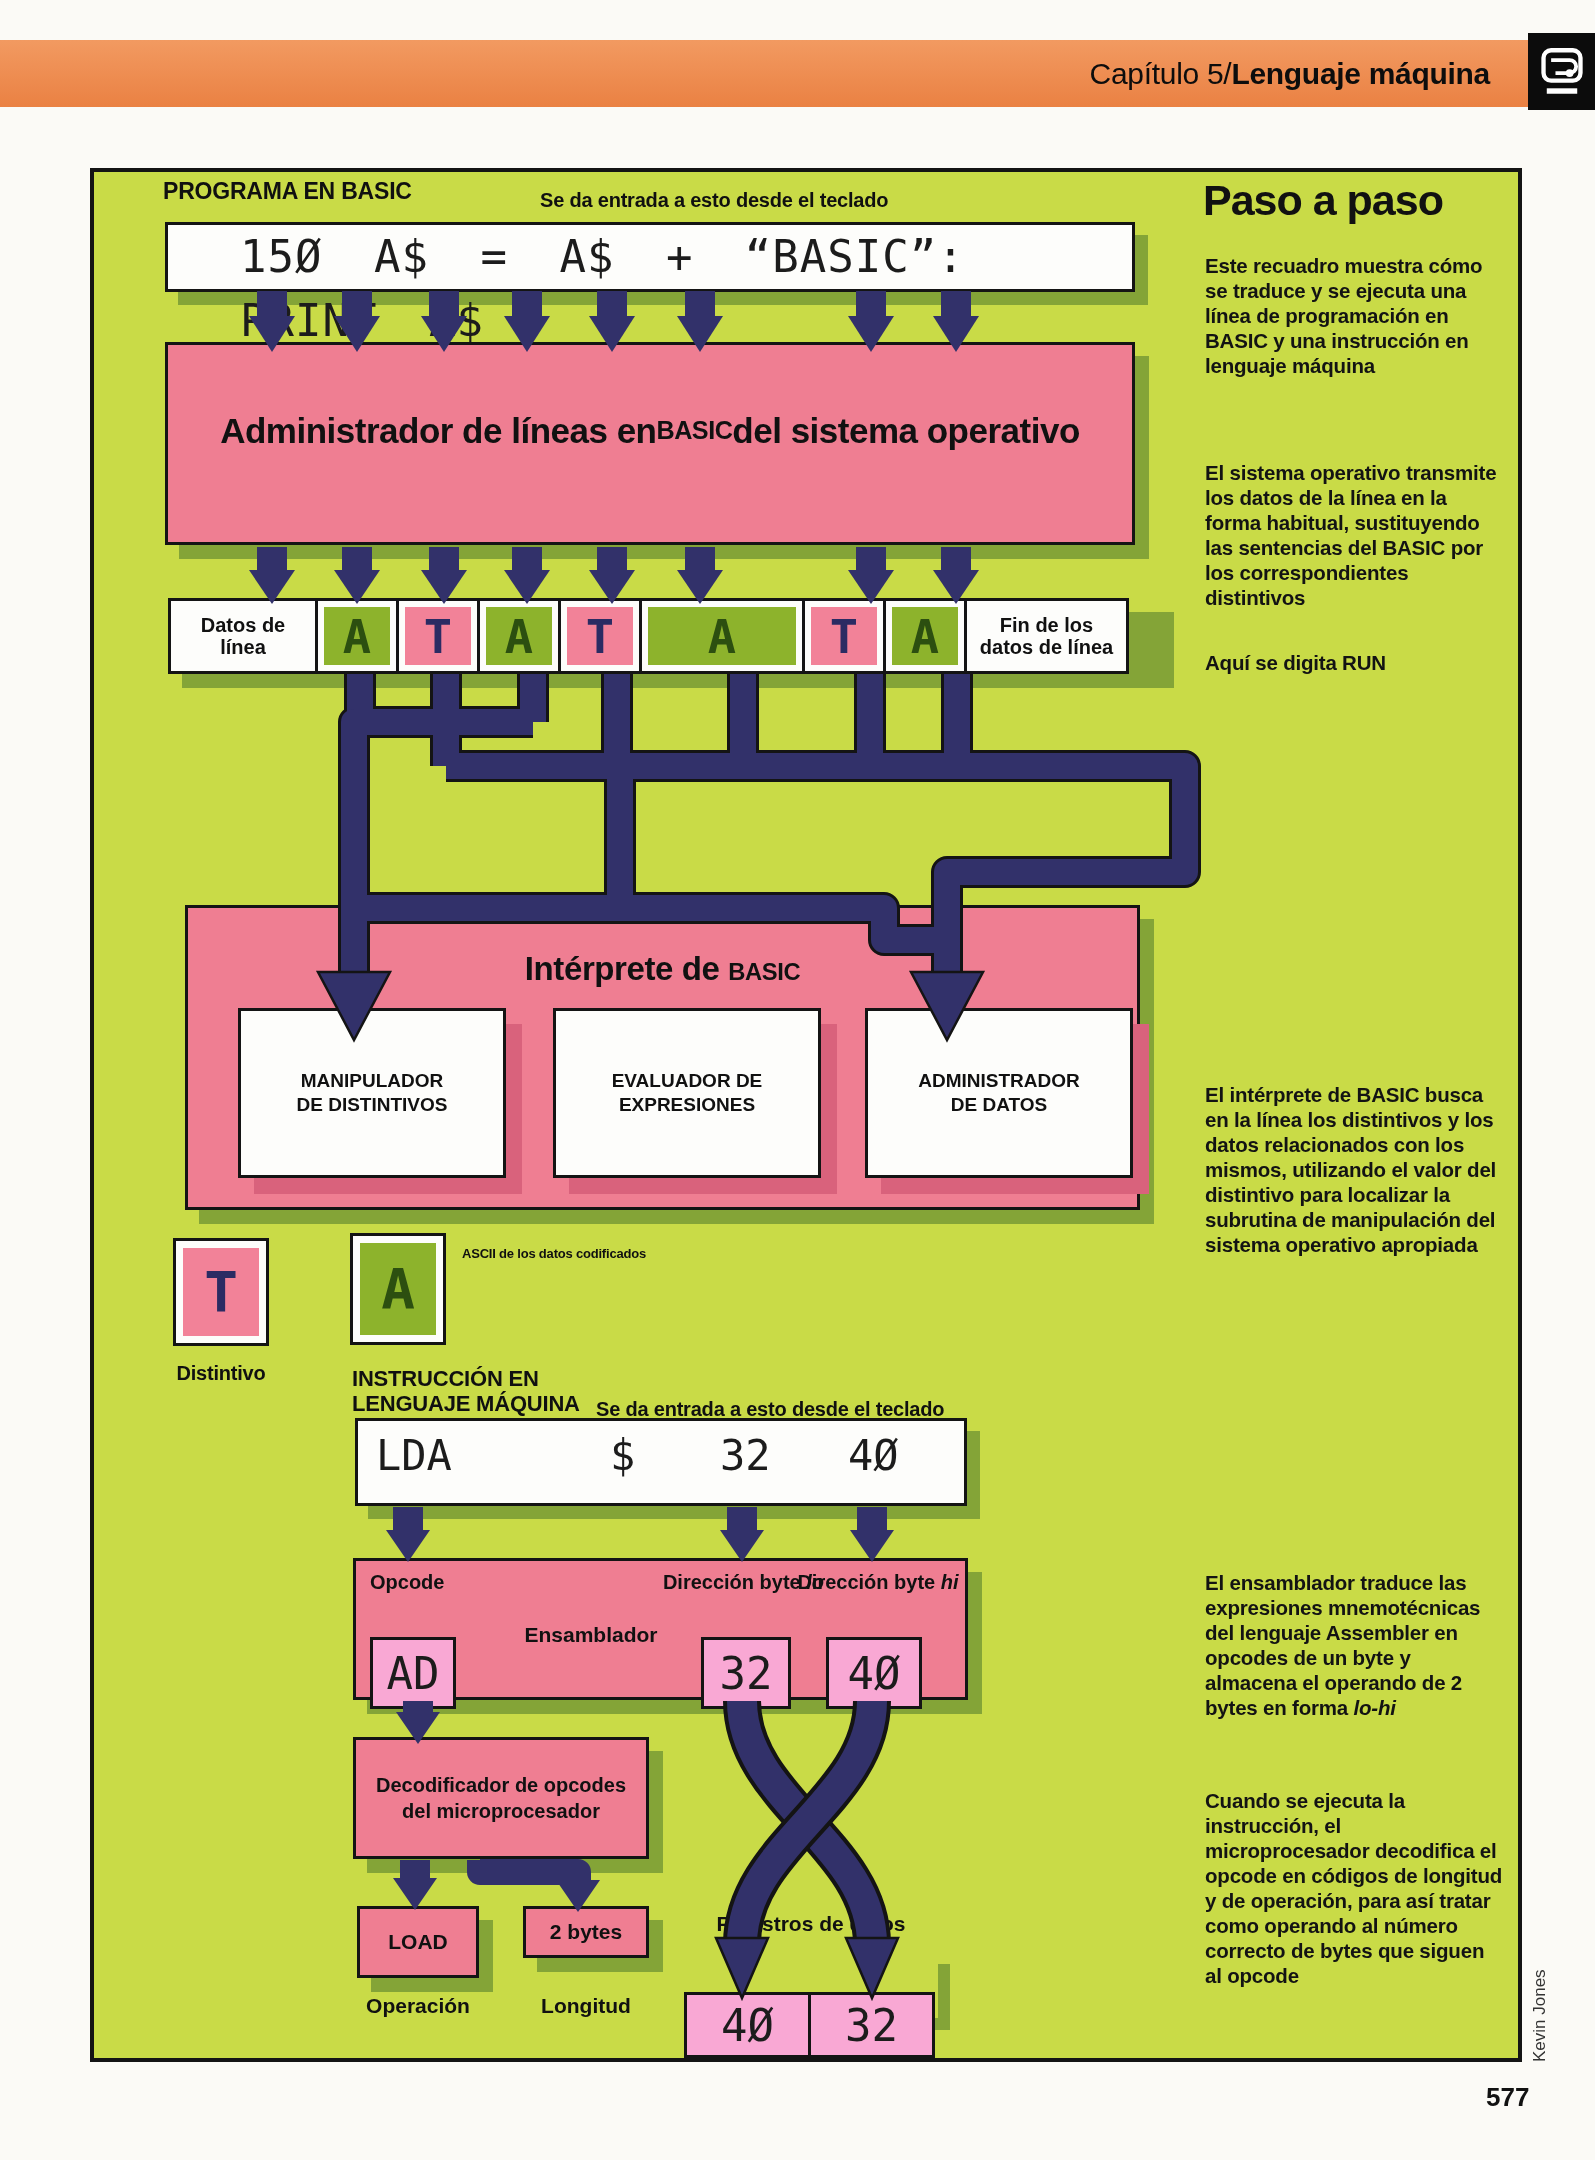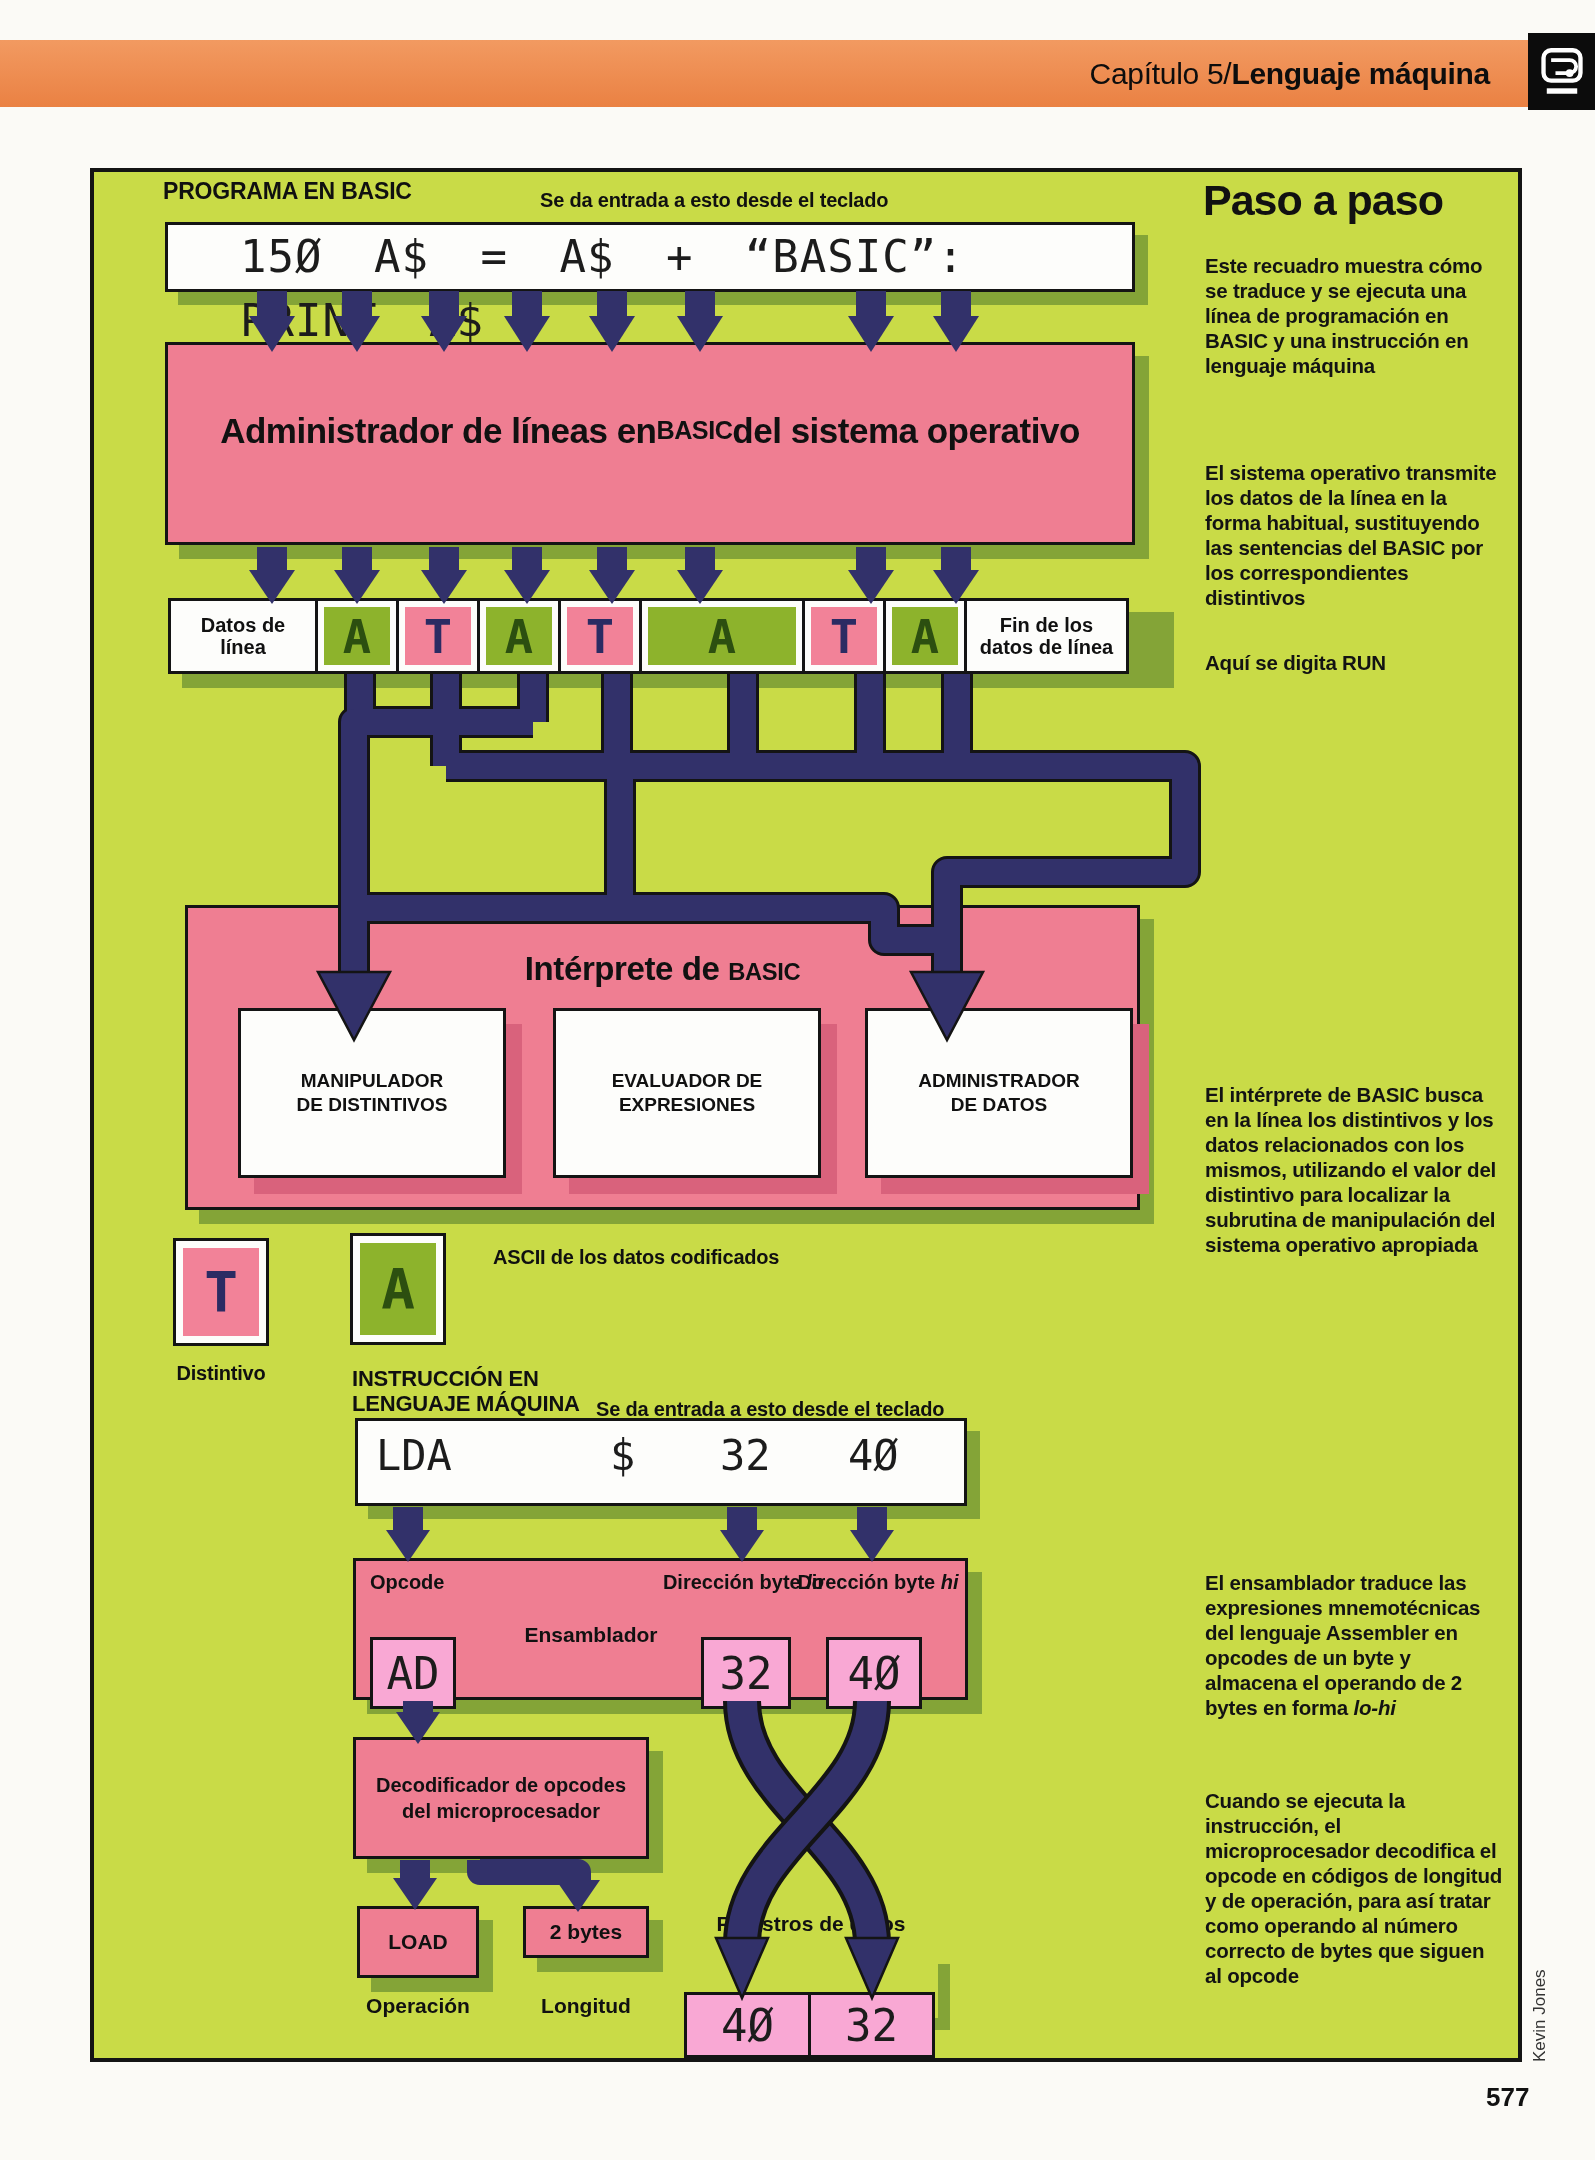--- a/index.html
+++ b/index.html
@@ -163,21 +163,21 @@
     <div class="tok-fill token">
         <span class="leg-glyph" style="color:#2b2b63;">T</span>
       </div>
   </div>
   <div class="lbl" style="left:166px;top:1362px;width:110px;text-align:center;font-size:20px;">Distintivo</div>
   <div class="leg-frame" style="left:350px;top:1233px;width:96px;height:112px;">
     <div class="tok-fill ascii">
         <span class="leg-glyph" style="color:#2c4f10;">A</span>
       </div>
   </div>
-  <div class="lbl" style="left:462px;top:1246px;font-size:20px;margin-left:31px;">ASCII de los datos codificados</div>
+  <div class="lbl" style="left:462px;top:1246px;font-size:13px;">ASCII de los datos codificados</div>
 
   <div class="lbl pre" style="left:352px;top:1366px;font-size:22px;line-height:25px;">INSTRUCCIÓN EN
 LENGUAJE MÁQUINA</div>
   <div class="lbl" style="left:596px;top:1398px;font-size:20px;">Se da entrada a esto desde el teclado</div>
 
   <div class="wbox code-font" style="left:355px;top:1418px;width:612px;height:88px;">
     <span class="ml-item" style="left:18px;">LDA</span>
     <span class="ml-item" style="left:252px;">$</span>
     <span class="ml-item" style="left:362px;">32</span>
     <span class="ml-item" style="left:490px;">4Ø</span>

